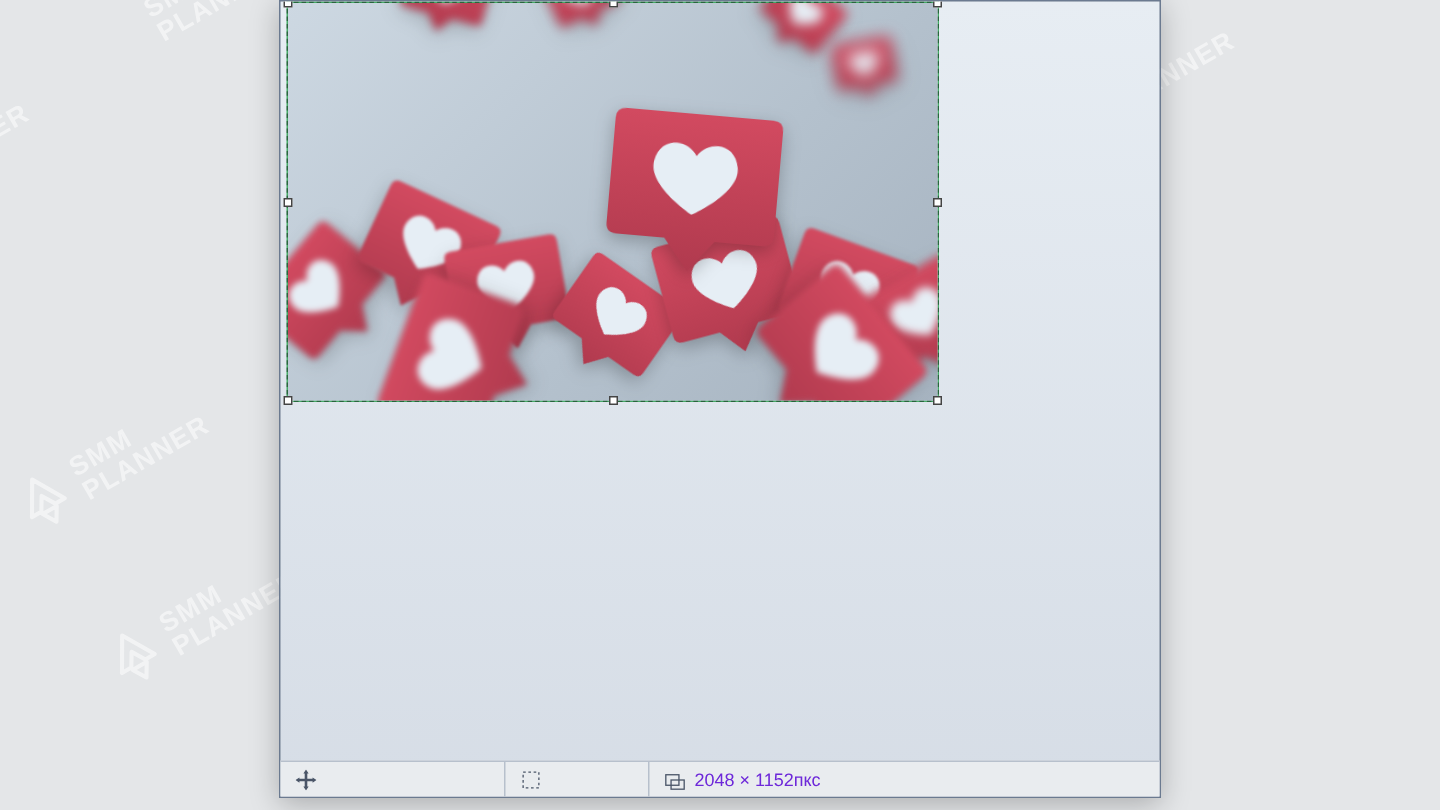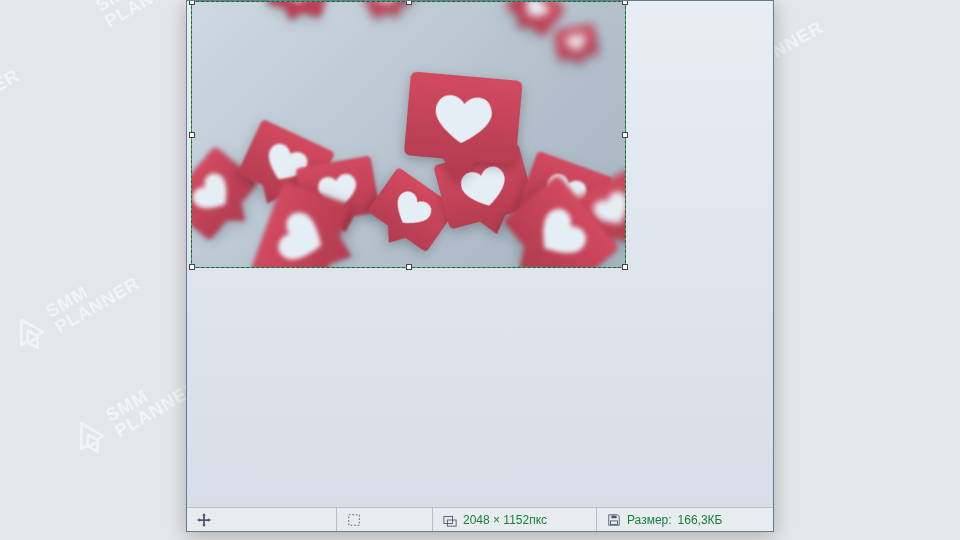--- a/index.html
+++ b/index.html
@@ -92,21 +92,21 @@
     border-top: 1px solid #b7c0cc;
     display: flex;
     align-items: stretch;
   }
   .panel {
     display: flex;
     align-items: center;
     gap: 6px;
     padding: 0 10px;
     border-right: 1px solid #b7c0cc;
-    color: #15803d;
+    color: #6d28d9;
     white-space: nowrap;
   }
   .panel:last-child { border-right: none; }
   .panel svg { flex: 0 0 auto; }
   .p-move { width: 150px; }
   .p-sel  { width: 96px; }
   .p-dim  { width: 164px; }
   .p-size { flex: 1; }
 
   .highlight-box {
@@ -431,25 +431,16 @@
         <rect x="2" y="2" width="12" height="12" fill="none" stroke="#4a5568" stroke-width="1" stroke-dasharray="2 2"></rect>
       </svg>
     </div>
     <div class="panel p-dim">
       <svg width="14" height="14" viewBox="0 0 16 16">
         <rect x="1" y="4" width="10" height="8" fill="none" stroke="#4a5568" stroke-width="1"></rect>
         <rect x="5" y="8" width="10" height="7" fill="none" stroke="#4a5568" stroke-width="1"></rect>
       </svg>
       <span>2048 × 1152пкс</span>
     </div>
-    <div class="panel p-size">
-      <svg width="14" height="14" viewBox="0 0 16 16">
-        <path d="M2 2 H12 L14 4 V14 H2 Z" fill="none" stroke="#4a5568" stroke-width="1"></path>
-        <rect x="4" y="9" width="8" height="4" fill="none" stroke="#4a5568" stroke-width="1"></rect>
-        <rect x="5" y="3" width="6" height="3" fill="#4a5568"></rect>
-      </svg>
-      <span>Размер:</span>
-      <span>166,3КБ</span>
-    </div>
   </div>
 </div>
 
 <div class="highlight-box" style="left:432px; top:505px; width:166px; height:24px;"></div>
 
 </body></html>

